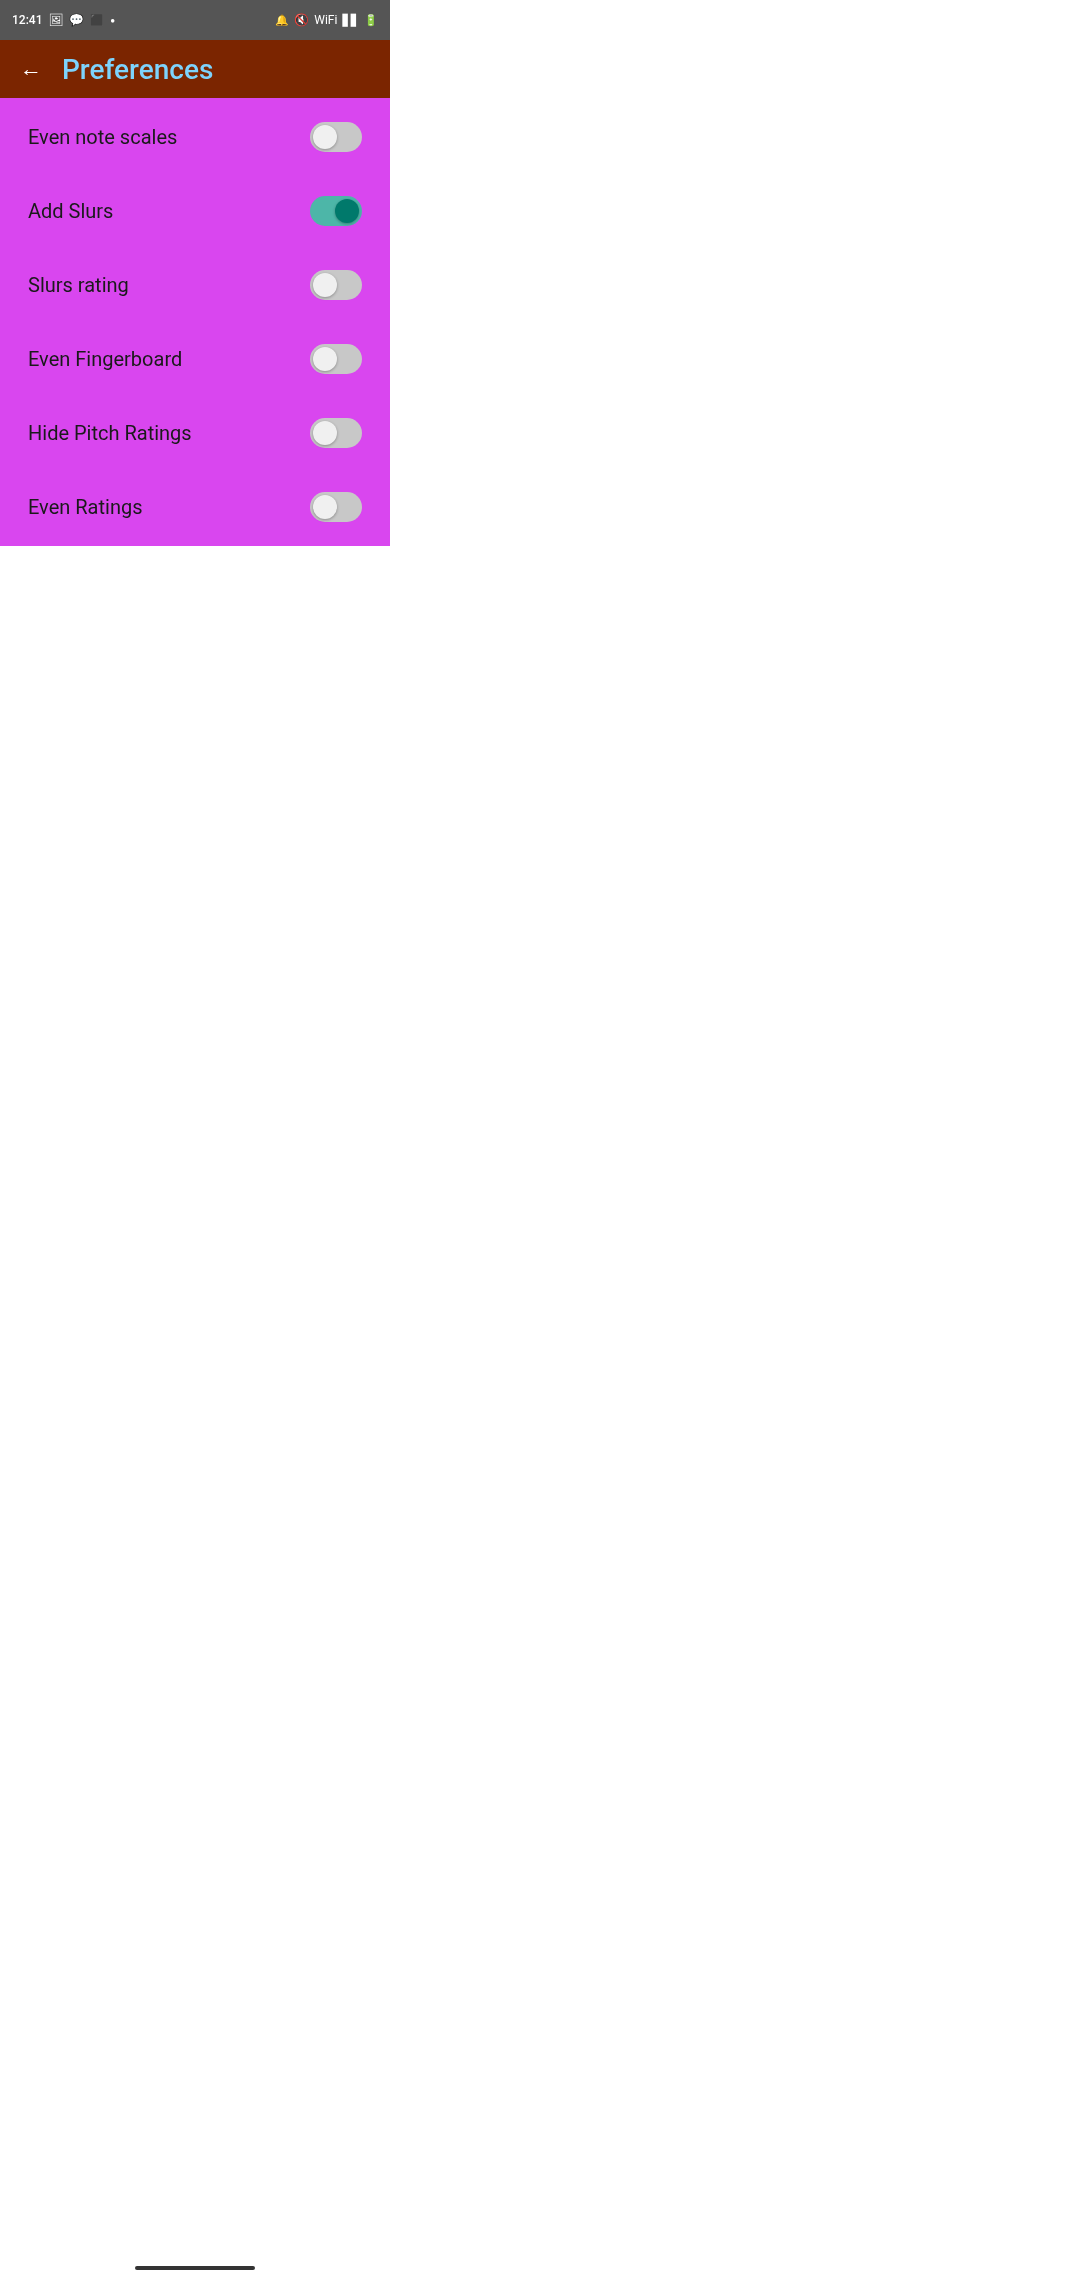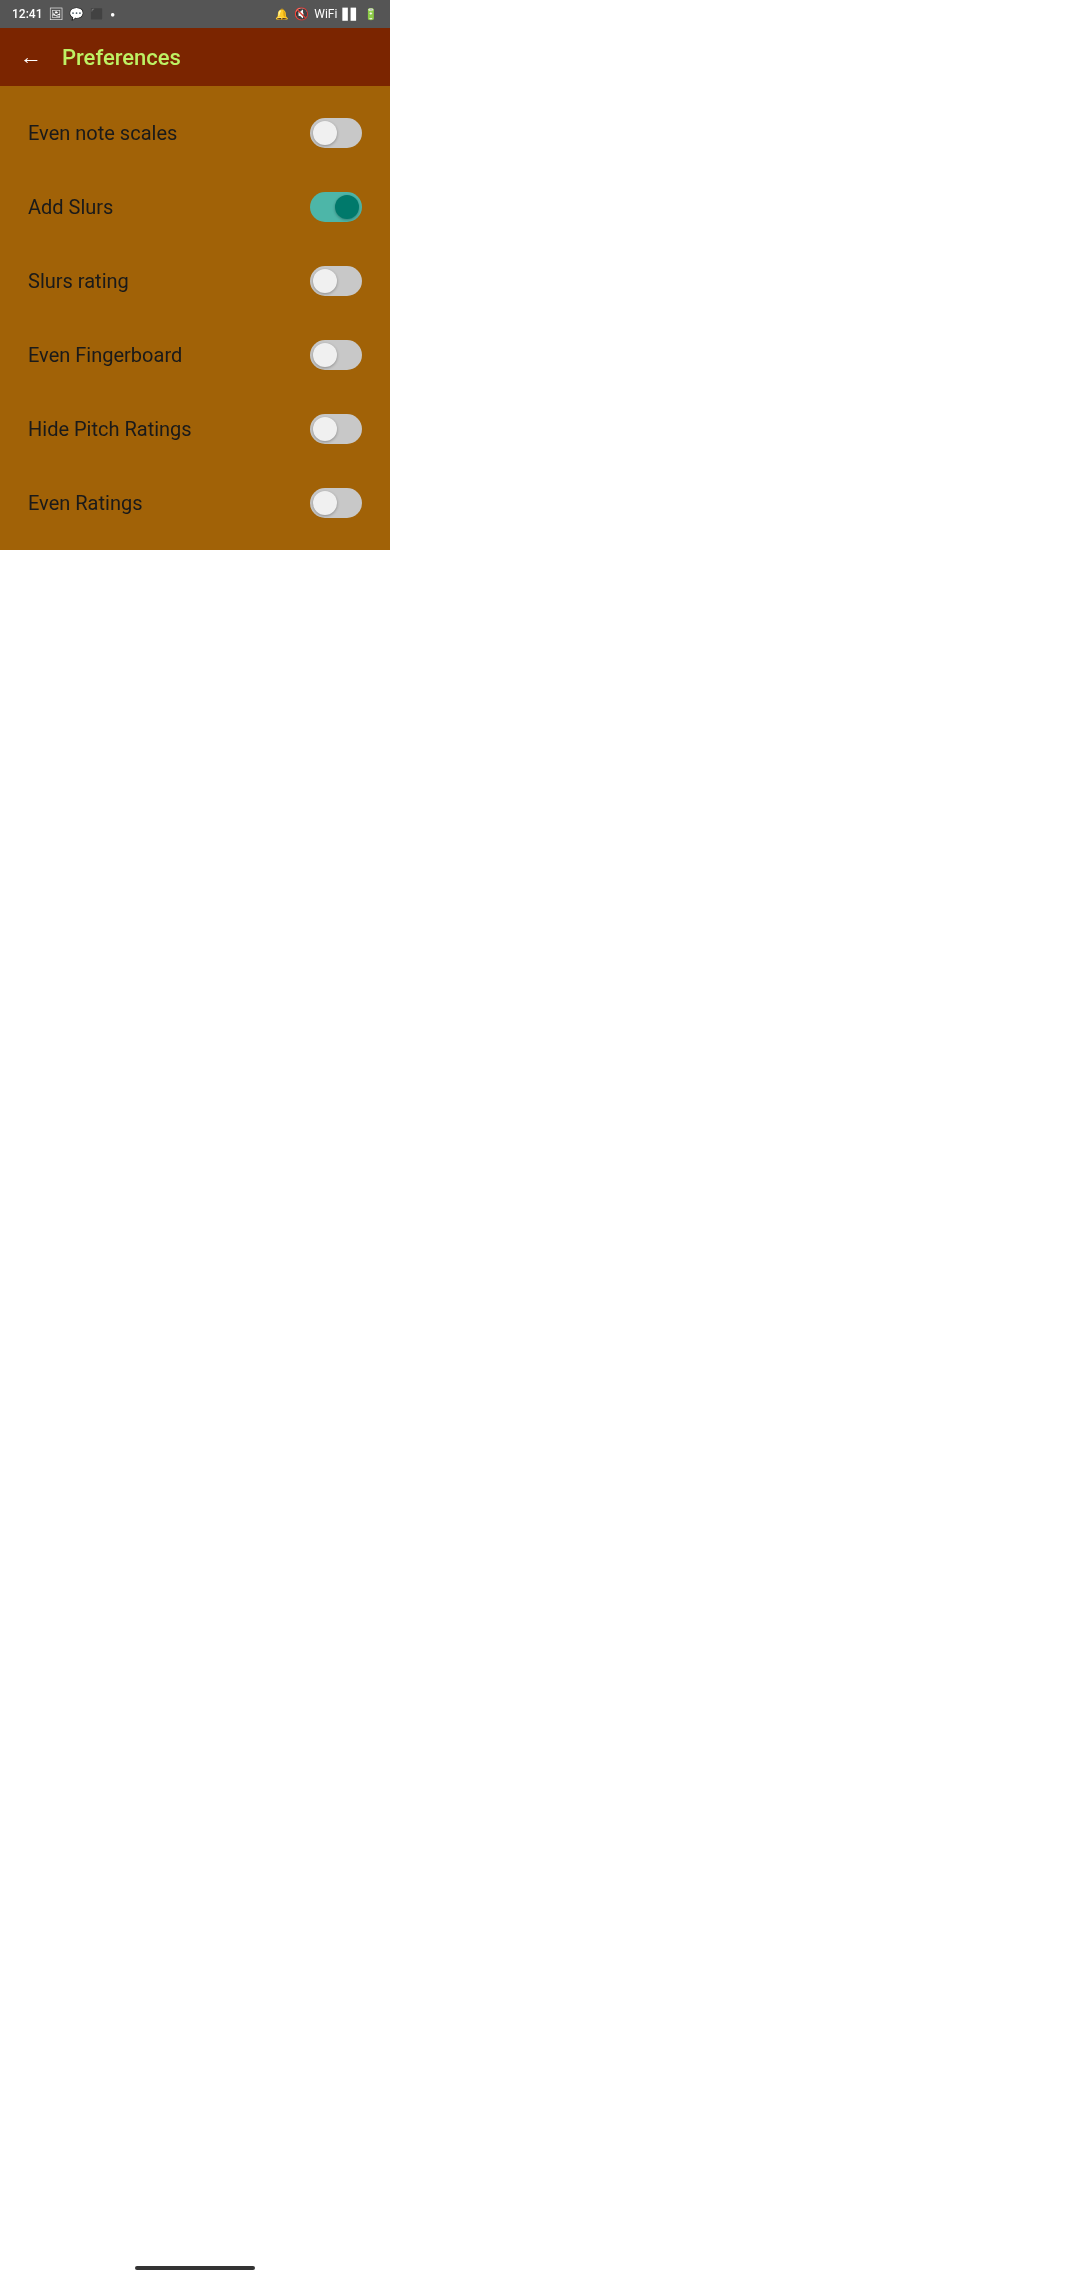--- a/index.html
+++ b/index.html
@@ -13,21 +13,21 @@
       width: 390px;
       min-height: 820px;
       background: #ffffff;
       font-family: 'Roboto', Arial, sans-serif;
       overflow-x: hidden;
     }
 
     
     .status-bar {
       background: #555555;
-      height: 28px;
+      height: 40px;
       display: flex;
       align-items: center;
       justify-content: space-between;
       padding: 0 12px;
     }
 
     .status-bar-left {
       color: #ffffff;
       font-size: 12px;
       font-weight: 500;
@@ -63,29 +63,29 @@
       cursor: pointer;
       background: none;
       border: none;
       padding: 4px;
       display: flex;
       align-items: center;
       justify-content: center;
     }
 
     .app-bar-title {
-      color: #bef264;
-      font-size: 22px;
+      color: #7dd3fc;
+      font-size: 28px;
       font-weight: 500;
     }
 
     
     .settings-list {
-      background: #a16207;
-      padding: 10px 0;
+      background: #d946ef;
+      padding: 2px 0;
     }
 
     .settings-item {
       display: flex;
       align-items: center;
       justify-content: space-between;
       padding: 22px 28px;
       border-bottom: none;
     }
 

